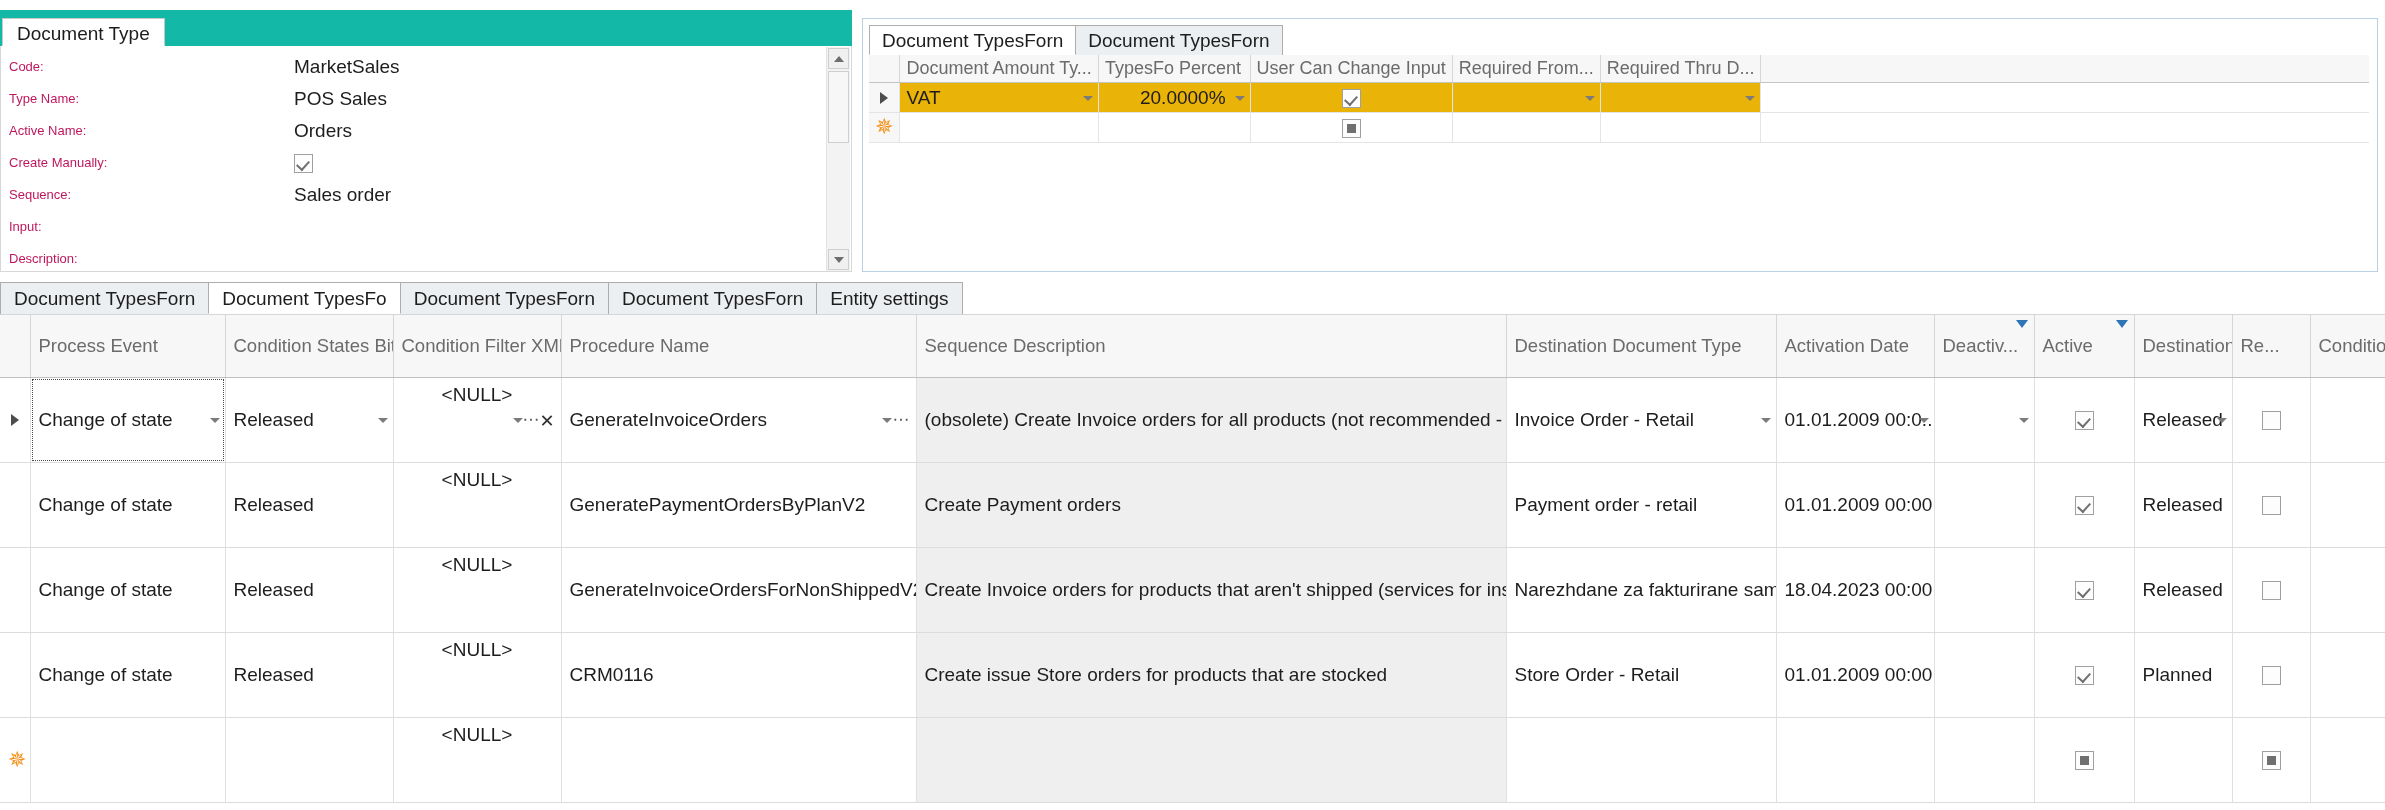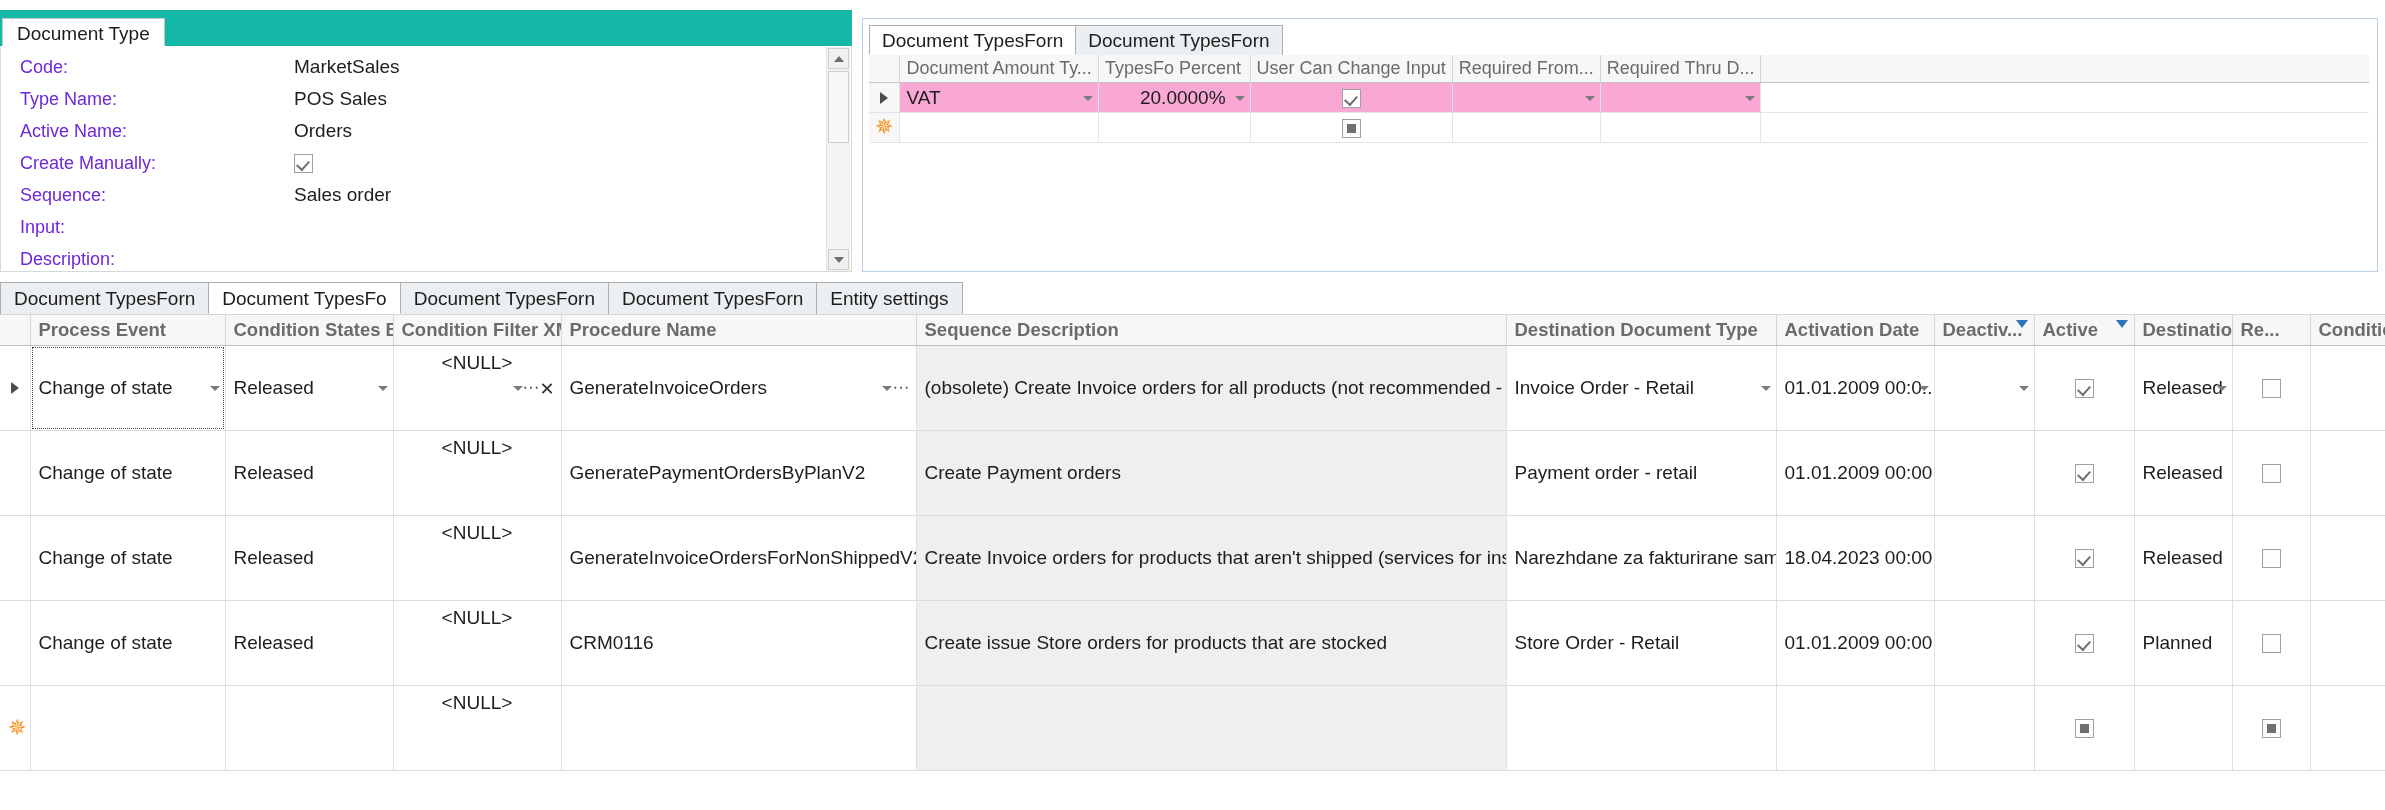--- a/index.html
+++ b/index.html
@@ -66,24 +66,24 @@
   }
   .field-row {
     position: absolute;
     left: 8px;
     height: 26px;
     line-height: 26px;
     white-space: nowrap;
   }
   .field-label {
     position: absolute;
-    left: 11px;
+    left: 0;
     width: 270px;
-    color: #6d28d9;
-    font-size: 18px;
+    color: #be185d;
+    font-size: 13px;
   }
   .field-value {
     position: absolute;
     left: 285px;
     color: #1d1d1d;
     font-size: 19px;
   }
   .chk {
     display: inline-block;
     width: 19px; height: 19px;
@@ -237,21 +237,21 @@
     border-right: 1px solid #e4e4e4;
     border-bottom: 1px solid #e4e4e4;
     padding: 3px 6px;
     height: 30px;
     box-sizing: border-box;
     white-space: nowrap;
     overflow: hidden;
     vertical-align: middle;
     position: relative;
   }
-  .rowsel { background: #f9a8d4; }
+  .rowsel { background: #eab308; }
   .rowind {
     width: 30px;
     background: #f7f7f7;
     border-right: 1px solid #d6d6d6;
     text-align: center;
     padding: 0;
   }
   .tri {
     display: inline-block;
     width: 0; height: 0;
@@ -354,24 +354,24 @@
     table-layout: fixed;
     font-size: 19px;
     color: #1d1d1d;
     width: 2385px;
   }
   table.maingrid th {
     background: #f7f7f7;
     border-right: 1px solid #d6d6d6;
     border-bottom: 1px solid #c0c0c0;
     border-top: 1px solid #d6d6d6;
-    font-weight: bold;
+    font-weight: normal;
     text-align: left;
     color: #6b6b6b;
-    padding: 4px 8px;
+    padding: 20px 8px;
     height: 30px;
     box-sizing: border-box;
     white-space: nowrap;
     overflow: hidden;
     font-size: 18.5px;
     position: relative;
   }
   table.maingrid td {
     border-right: 1px solid #e0e0e0;
     border-bottom: 1px solid #dcdcdc;

